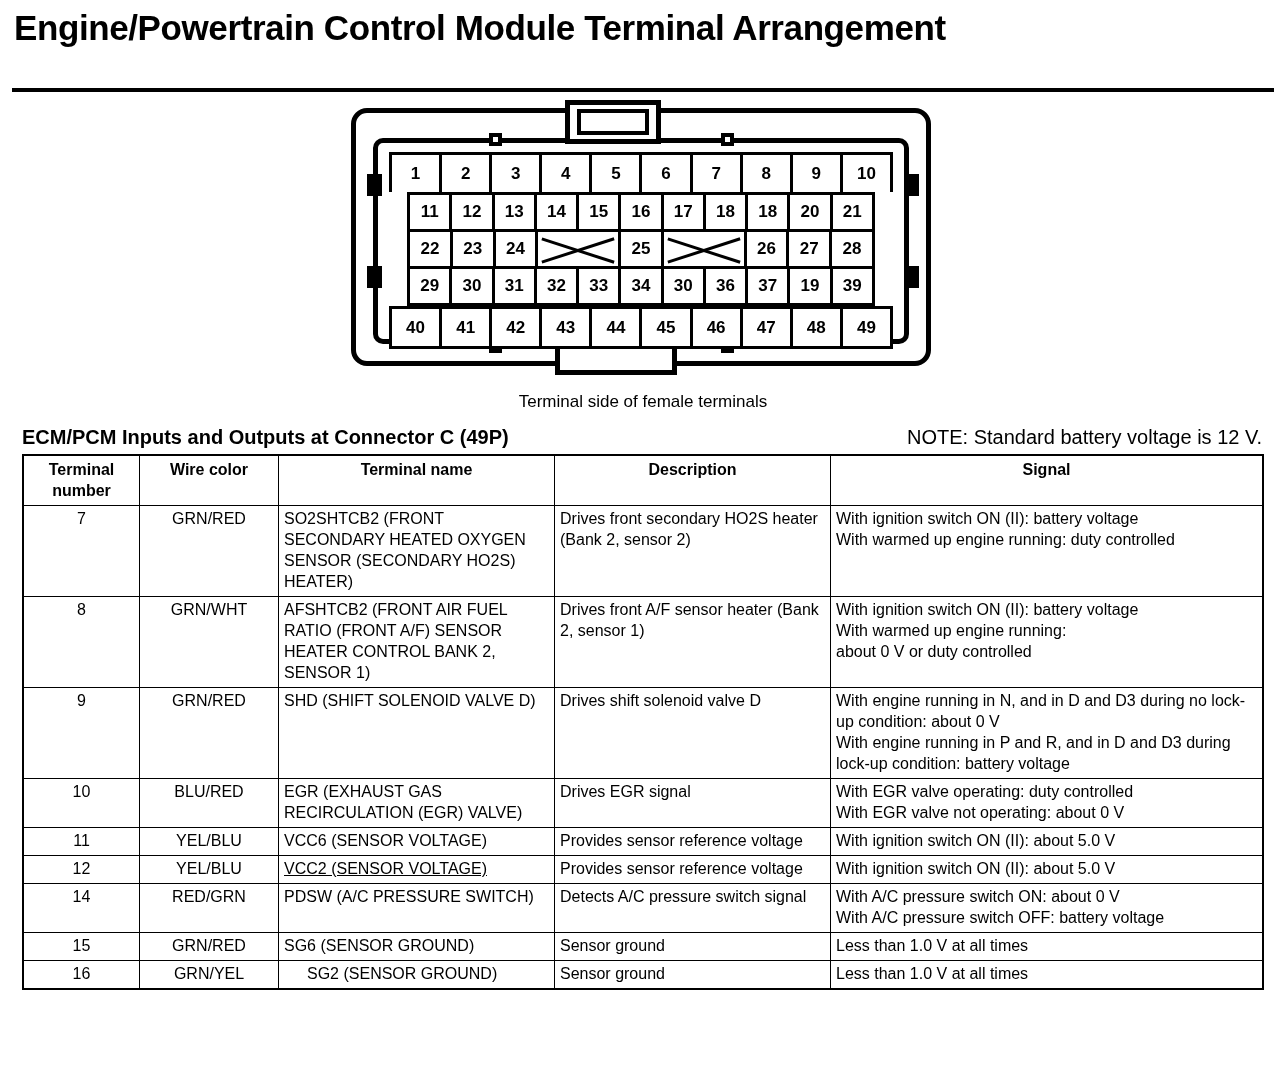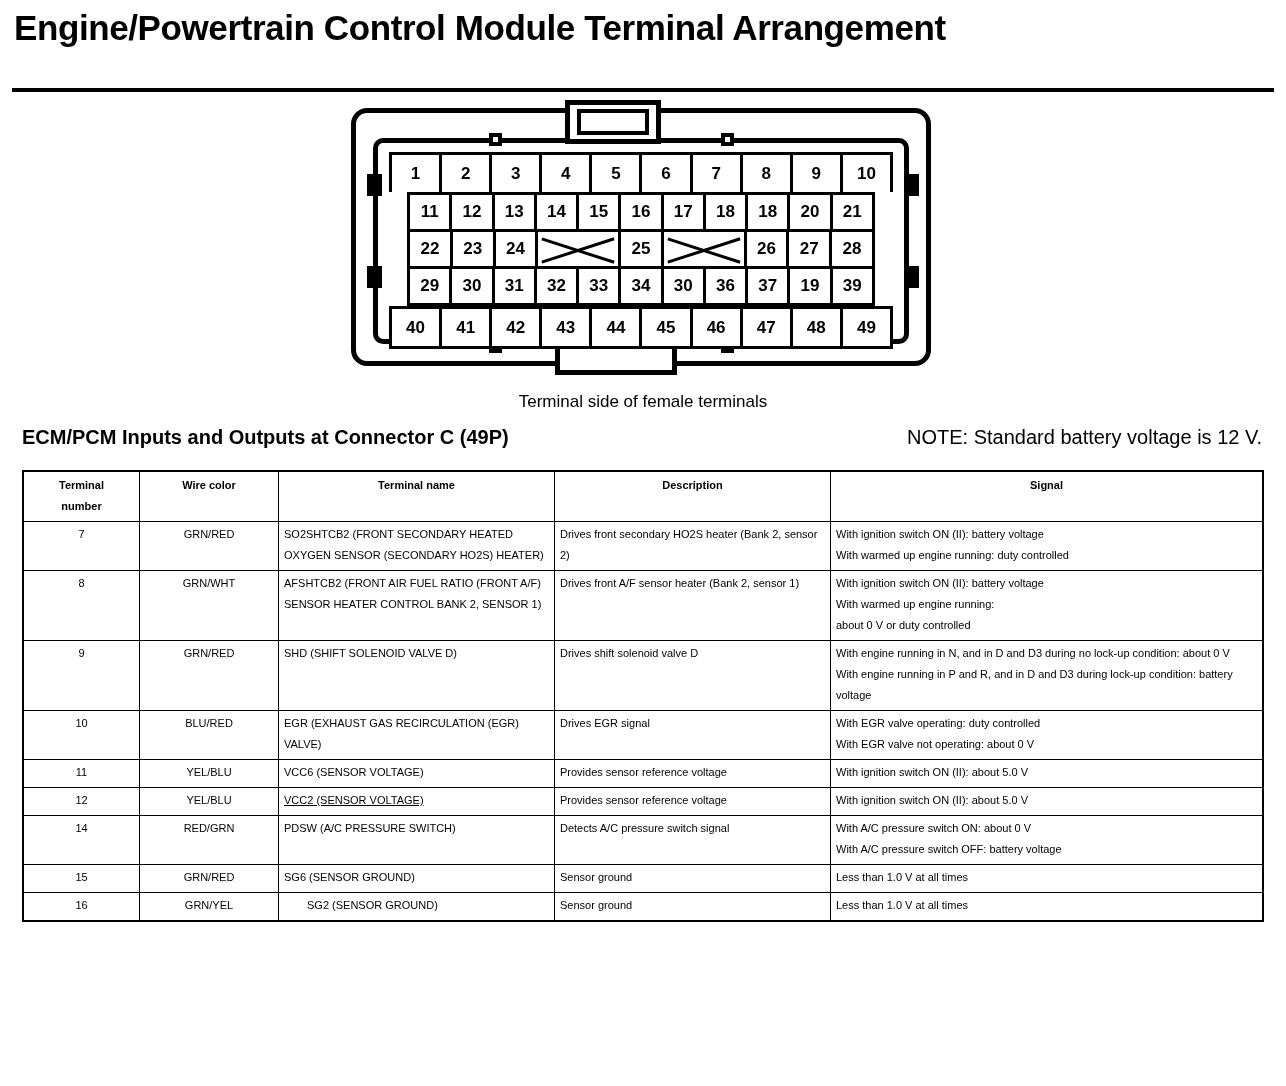--- a/index.html
+++ b/index.html
@@ -157,21 +157,21 @@
     text-align: center;
     font-size: 17px;
     margin-top: 7px;
   }
 
   
   .section-row {
     display: flex;
     align-items: baseline;
     justify-content: space-between;
-    margin: 14px 22px 21px 22px;
+    margin: 14px 22px 5px 22px;
   }
   .section-title {
     font-size: 20px;
     font-weight: bold;
   }
   .section-note {
     font-size: 20px;
     padding-right: 2px;
   }
 
@@ -180,21 +180,21 @@
     border-collapse: collapse;
     margin: 0 22px;
     width: 1242px;
     table-layout: fixed;
     border: 2px solid #000;
   }
   table.pin-table th,
   table.pin-table td {
     border: 1px solid #000;
     vertical-align: top;
-    font-size: 11px;
+    font-size: 16px;
     line-height: 21px;
     padding: 2px 5px 4px 5px;
   }
   table.pin-table th {
     font-weight: bold;
     text-align: center;
     padding-top: 3px;
   }
   th.c-num, td.c-num     { width: 105px; text-align: center; }
   th.c-color, td.c-color { width: 128px; text-align: center; }

